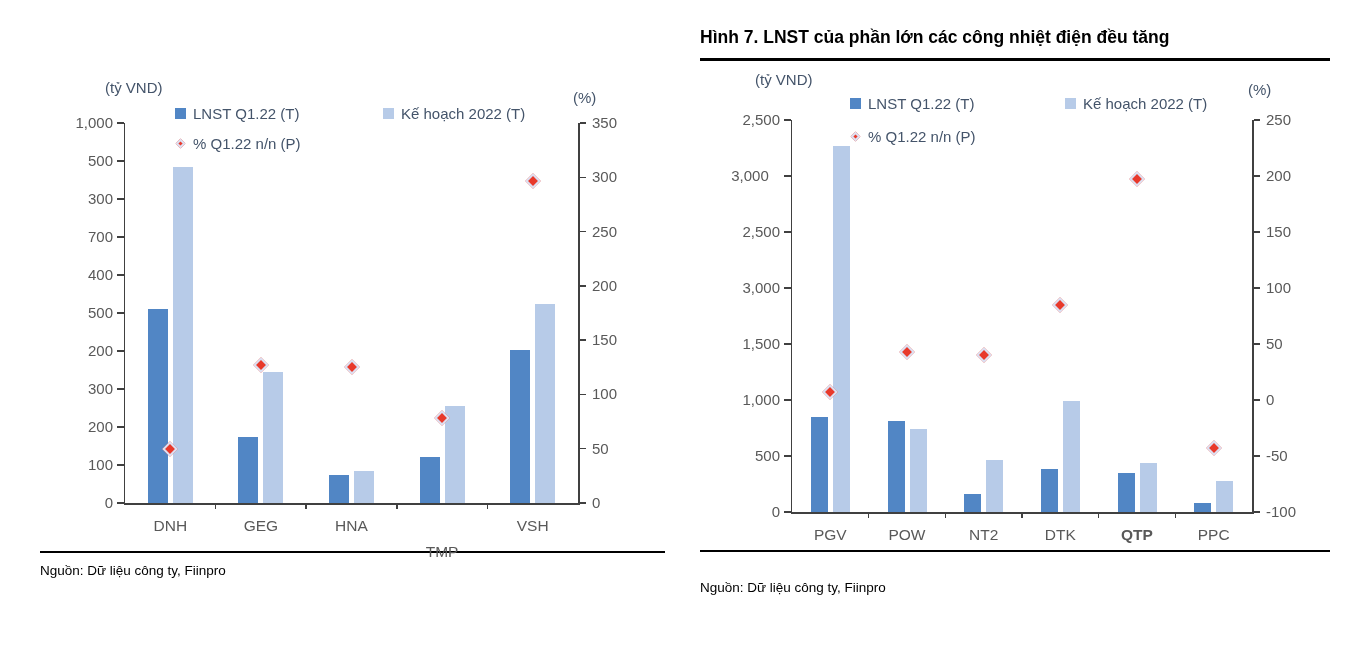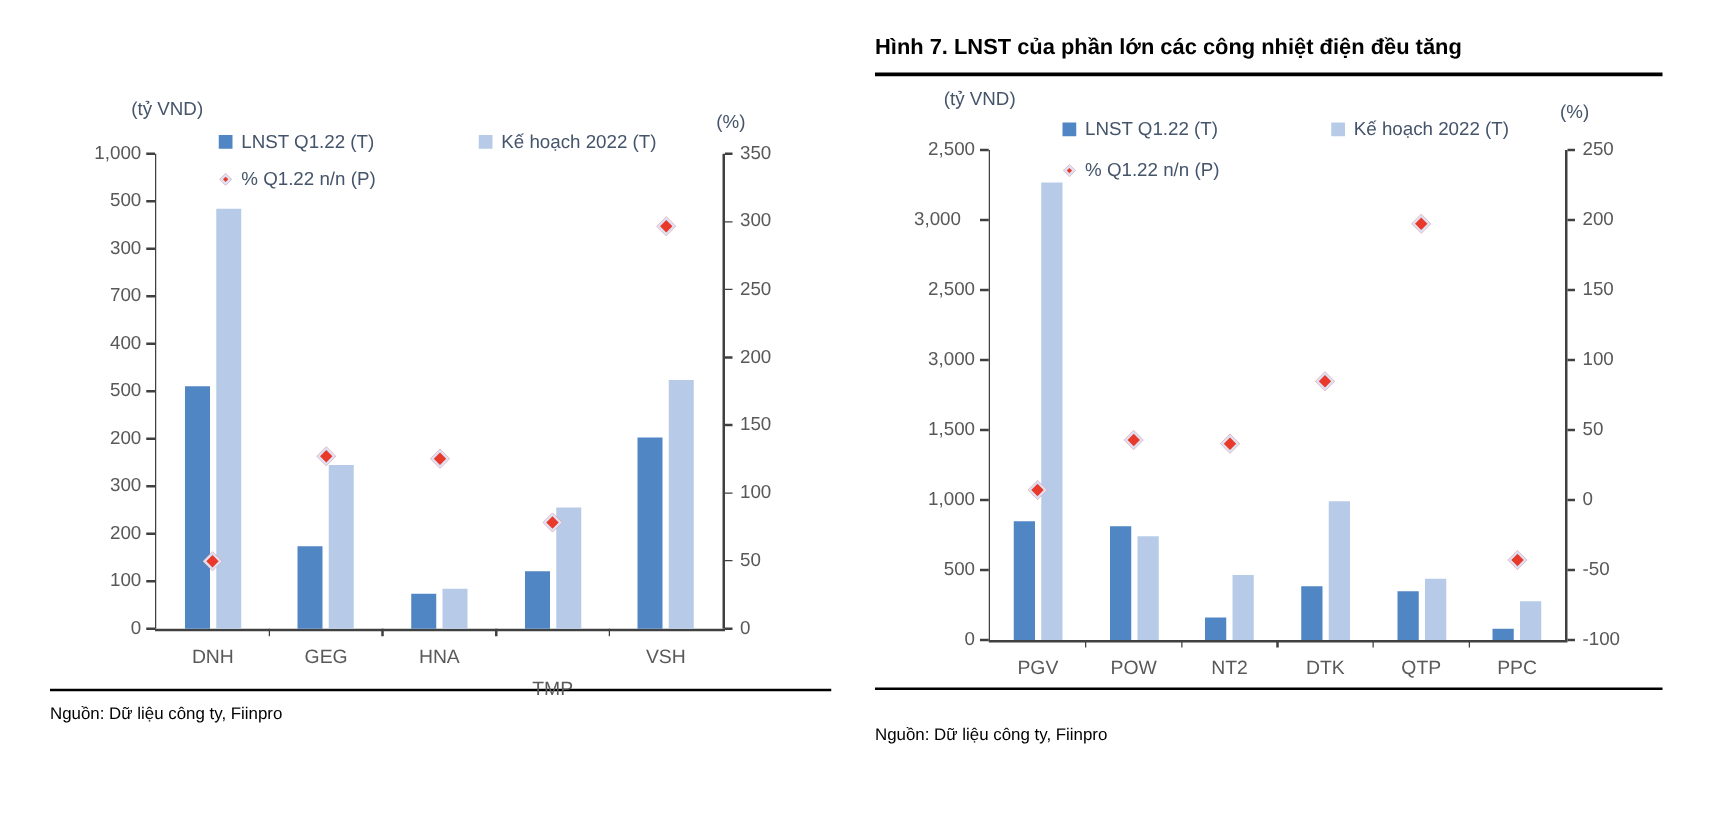--- a/index.html
+++ b/index.html
@@ -222,21 +222,21 @@
       <div class="catlabel" style="left: 245.333px; top: 461px; width: 76.6667px;">NT2</div>
       <div class="tick" style="left: 321.25px; top: 447px; width: 1.5px; height: 6px;"></div>
       <div class="bar dark" style="left: 340.833px; top: 404.44px; width: 17px; height: 42.56px;"></div>
       <div class="bar light" style="left: 362.833px; top: 336.12px; width: 17px; height: 110.88px;"></div>
       <div class="diamond" style="left: 360.333px; top: 239.8px;"></div>
       <div class="catlabel" style="left: 322px; top: 461px; width: 76.6667px;">DTK</div>
       <div class="tick" style="left: 397.917px; top: 447px; width: 1.5px; height: 6px;"></div>
       <div class="bar dark" style="left: 417.5px; top: 408.36px; width: 17px; height: 38.64px;"></div>
       <div class="bar light" style="left: 439.5px; top: 397.72px; width: 17px; height: 49.28px;"></div>
       <div class="diamond" style="left: 437px; top: 114.36px;"></div>
-      <div class="catlabel" style="left: 398.667px; top: 461px; width: 76.6667px;">QTP</div>
+      <div class="catlabel" style="left: 398.667px; top: 461px; width: 76.6667px; font-weight: bold;">QTP</div>
       <div class="tick" style="left: 474.583px; top: 447px; width: 1.5px; height: 6px;"></div>
       <div class="bar dark" style="left: 494.167px; top: 438.04px; width: 17px; height: 8.96px;"></div>
       <div class="bar light" style="left: 516.167px; top: 415.64px; width: 17px; height: 31.36px;"></div>
       <div class="diamond" style="left: 513.667px; top: 383.16px;"></div>
       <div class="catlabel" style="left: 475.333px; top: 461px; width: 76.6667px;">PPC</div>
     </div>
   <div class="source">Nguồn: Dữ liệu công ty, Fiinpro</div>
 </section>
 
 </body></html>

